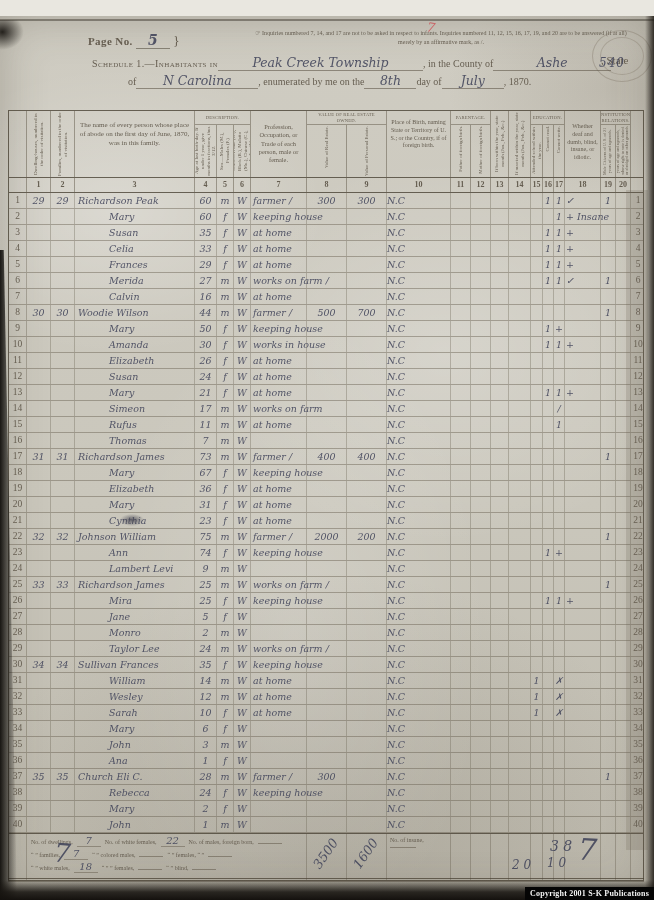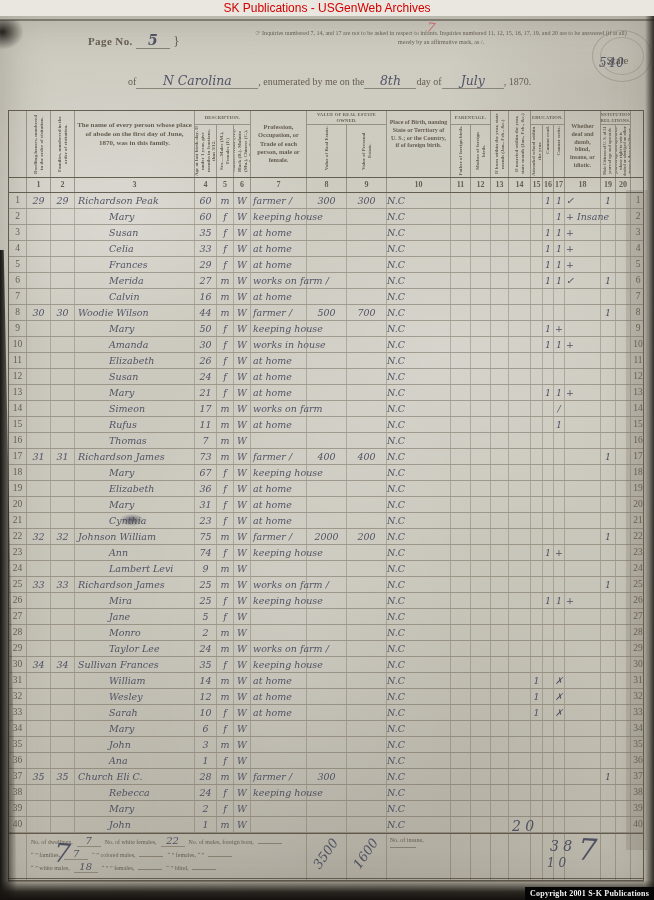--- a/index.html
+++ b/index.html
@@ -45,21 +45,21 @@
     border-radius:50%;border:1px solid rgba(122,112,96,.5);}
   .state-tag{position:absolute;left:601px;top:38px;font-size:11px;}
   .stamp-num{position:absolute;left:599px;top:40px;font-size:12px;letter-spacing:1px;}
   .red-mark{position:absolute;left:427px;top:4px;font-size:13px;color:rgba(206,60,70,.8);
     transform:rotate(9deg);font-style:italic;}
   
   .tbl{--cols:18px 24px 24px 120px 22px 17px 17px 56px 40px 40px 64px 20px 20px 18px 22px 12px 11px 11px 36px 15px 15px 14px;
     position:absolute;left:8px;top:94px;width:636px;}
   .thead{display:grid;grid-template-columns:var(--cols);grid-template-rows:14px 52px;
     border:1px solid rgba(74,66,52,.8);border-bottom:none;}
-  .thead>div{border-right:1px solid rgba(96,88,72,.5);box-sizing:border-box;overflow:hidden;font-weight:bold;}
+  .thead>div{border-right:1px solid rgba(96,88,72,.5);box-sizing:border-box;overflow:hidden;}
   .vtxt{writing-mode:vertical-rl;transform:rotate(180deg);font-size:5px;line-height:1.15;
     padding:1px 0;color:#655d50;}
   .hcell{display:flex;align-items:flex-start;justify-content:center;text-align:center;}
   .span2{grid-row:1/3;}
   .glabel{grid-row:1;font-size:4.6px;text-transform:uppercase;letter-spacing:.2px;
     text-align:center;border-bottom:1px solid rgba(96,88,72,.5);color:#655d50;
     display:flex;align-items:center;justify-content:center;line-height:1.1;padding:0 1px;}
   .htext{font-size:6.4px;line-height:1.3;text-align:center;padding:3px 2px;color:#655d50;}
   .numrow{display:grid;grid-template-columns:var(--cols);height:14px;
     border:1px solid rgba(74,66,52,.8);border-top:1px solid rgba(74,66,52,.8);}
@@ -118,41 +118,46 @@
   .shade-right-col{left:626px;top:190px;width:22px;height:660px;
     background:rgba(108,100,86,.22);}
   .bottom-band{left:0;top:880px;width:654px;height:20px;
     background:linear-gradient(180deg,rgba(30,26,21,0),rgba(24,21,17,.88) 60%,#14110e);}
 </style>
 </head>
 <body>
 
 <div class="canvas">
 
-  <div class="red-banner">SK Publications - USGenWeb Archives</div>
 
   <div class="paper">
 
     <span class="red-mark hw">7</span>
 
     <div class="page-no print">
       <span>Page No.</span>
       <span class="hw">5</span>
       <span class="brace">}</span>
     </div>
 
     <div class="instructions print">
       <div>☞ Inquiries numbered 7, 14, and 17 are not to be asked in respect to infants.   Inquiries numbered 11, 12, 15, 16, 17, 19, and 20 are to be answered (if at all)</div>
       <div>merely by an affirmative mark, as /.</div>
     </div>
 
     <div class="stamp"></div>
     <div class="state-tag print">, State</div>
     <div class="stamp-num hw">540</div>
 
+    <div class="sched-line print">
+      <span class="sc">Schedule 1.—Inhabitants in</span>
+      <span class="wr hw" style="width:205px">Peak Creek Township</span>
+      <span>, in the County of</span>
+      <span class="wr hw" style="width:118px">Ashe</span>
+    </div>
 
     <div class="sched-line line2 print">
       <span>of</span>
       <span class="wr hw" style="width:122px">N Carolina</span>
       <span>, enumerated by me on the</span>
       <span class="wr hw" style="width:52px">8th</span>
       <span>day of</span>
       <span class="wr hw" style="width:62px">July</span>
       <span>, 1870.</span>
     </div>
@@ -1265,21 +1270,21 @@
         <div></div>
           <div></div>
         <div></div>
           <div></div>
         <div></div>
       </div>
     </div>
 
     <span class="margin7 hw">7</span>
     <span class="tally hw" style="left:550px;top:822px">3 8</span>
-    <span class="tally hw" style="left:512px;top:802px;font-size:14px">2 0</span>
+    <span class="tally hw" style="left:512px;top:842px;font-size:12px">2 0</span>
     <span class="tally hw" style="left:547px;top:840px;font-size:12px">1 0</span>
     <span class="tally-big hw">7</span>
     <div class="botline"></div>
   </div>
 
   <div class="art edge-top"></div>
   <div class="art corner-tl"></div>
   <div class="art edge-left-wedge"></div>
   <div class="art edge-right"></div>
   <div class="art shade-right-col"></div>

